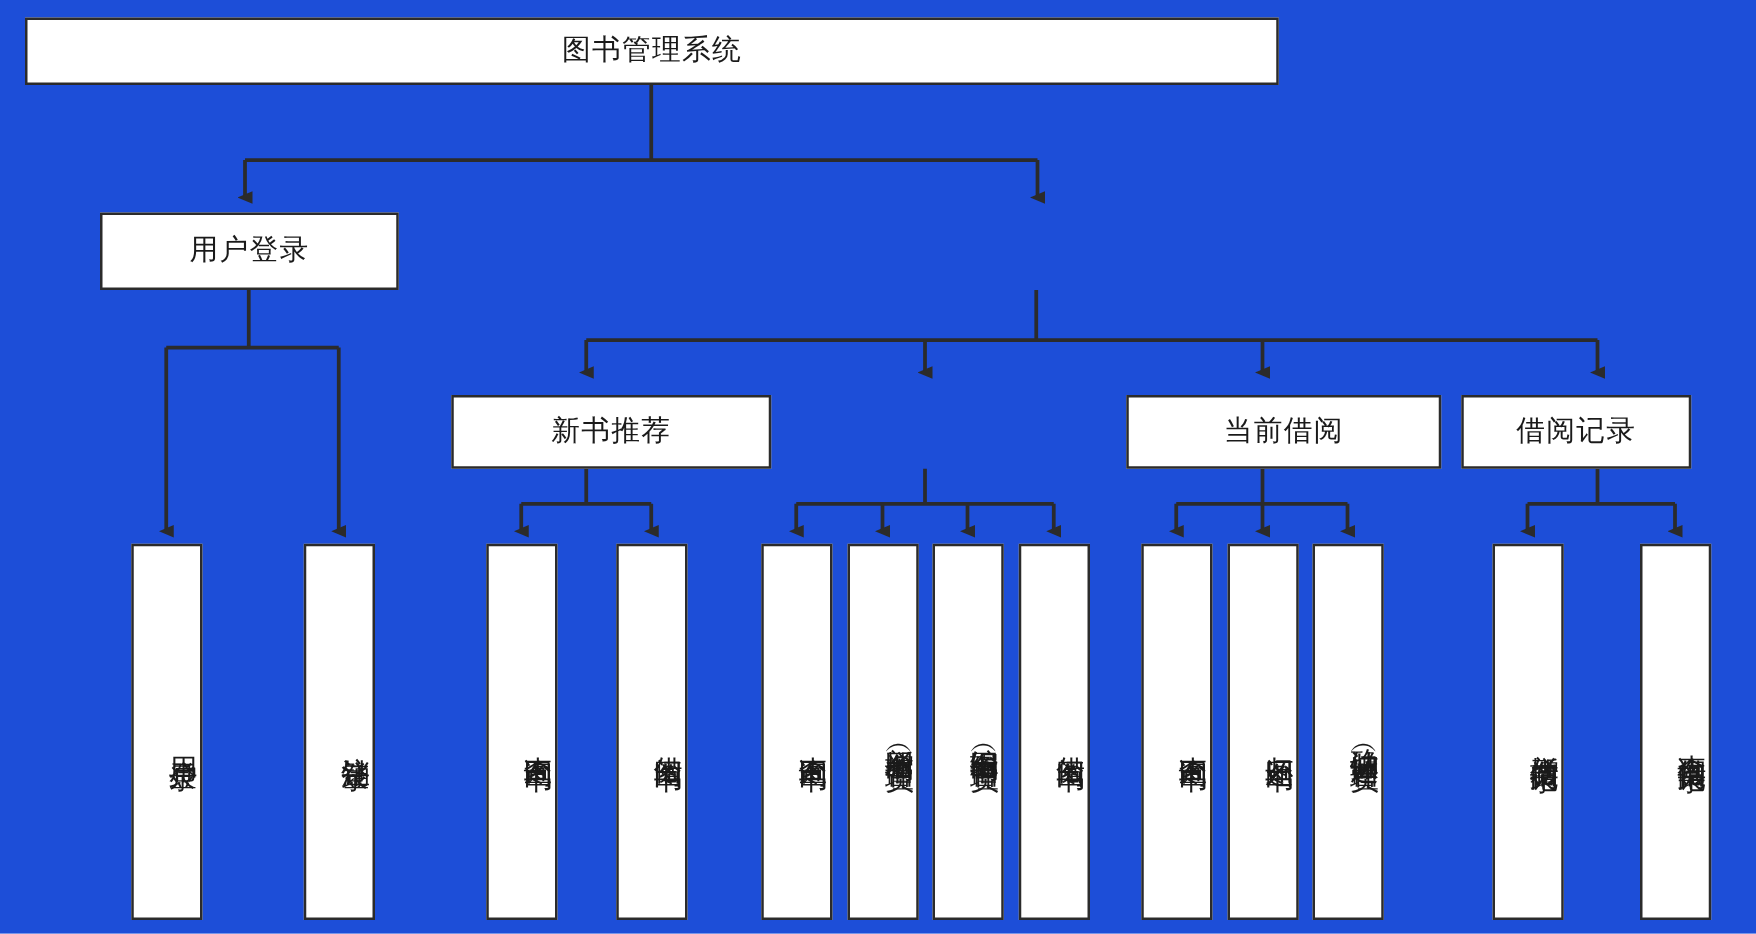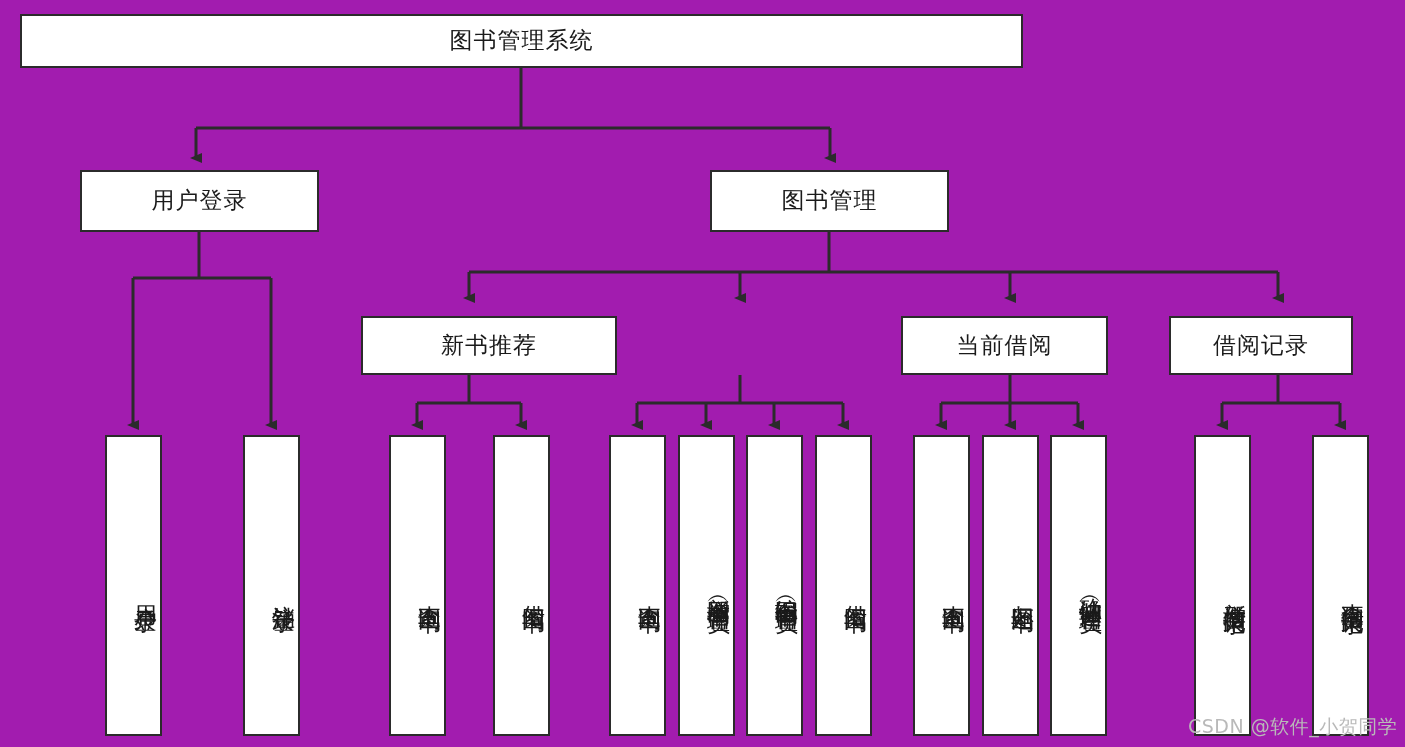--- a/index.html
+++ b/index.html
@@ -8,21 +8,21 @@
     padding: 0;
     background: #ffffff;
   }
   body {
     font-family: "DejaVu Sans", "Liberation Sans", sans-serif;
   }
   #canvas {
     position: relative;
     width: 1405px;
     height: 747px;
-    background: #a21caf;
+    background: #1d4ed8;
     overflow: hidden;
   }
   svg.connectors {
     position: absolute;
     left: 0;
     top: 0;
     width: 1405px;
     height: 747px;
     pointer-events: none;
   }
@@ -127,28 +127,25 @@
     </g>
   </svg>
 
   <div class="node h" style="left:20px; top:14px; width:1003px; height:54px;">
     <span>图书管理系统</span>
   </div>
 
   <div class="node h" style="left:80px; top:170px; width:239px; height:62px;">
     <span>用户登录</span>
   </div>
-  <div class="node h" style="left:710px; top:170px; width:239px; height:62px;">
-    <span>图书管理</span>
-  </div>
 
   <div class="node h" style="left:361px; top:316px; width:256px; height:59px;">
     <span>新书推荐</span>
   </div>
-  <div class="node h" style="left:901px; top:316px; width:207px; height:59px;">
+  <div class="node h" style="left:901px; top:316px; width:252px; height:59px;">
     <span>当前借阅</span>
   </div>
   <div class="node h" style="left:1169px; top:316px; width:184px; height:59px;">
     <span>借阅记录</span>
   </div>
 
   <div class="node v" style="left:105px; top:435px; width:57px; height:301px;">
     <span class="vtext">用户登录</span>
   </div>
   <div class="node v" style="left:243px; top:435px; width:57px; height:301px;">
@@ -185,15 +182,14 @@
     <span class="vtext">确认归还（管理员）</span>
   </div>
 
   <div class="node v" style="left:1194px; top:435px; width:57px; height:301px;">
     <span class="vtext">新增借阅记录</span>
   </div>
   <div class="node v" style="left:1312px; top:435px; width:57px; height:301px;">
     <span class="vtext">查询借阅记录</span>
   </div>
 
-  <div class="watermark">CSDN @软件_小贺同学</div>
 
 </div>
 
 </body></html>

